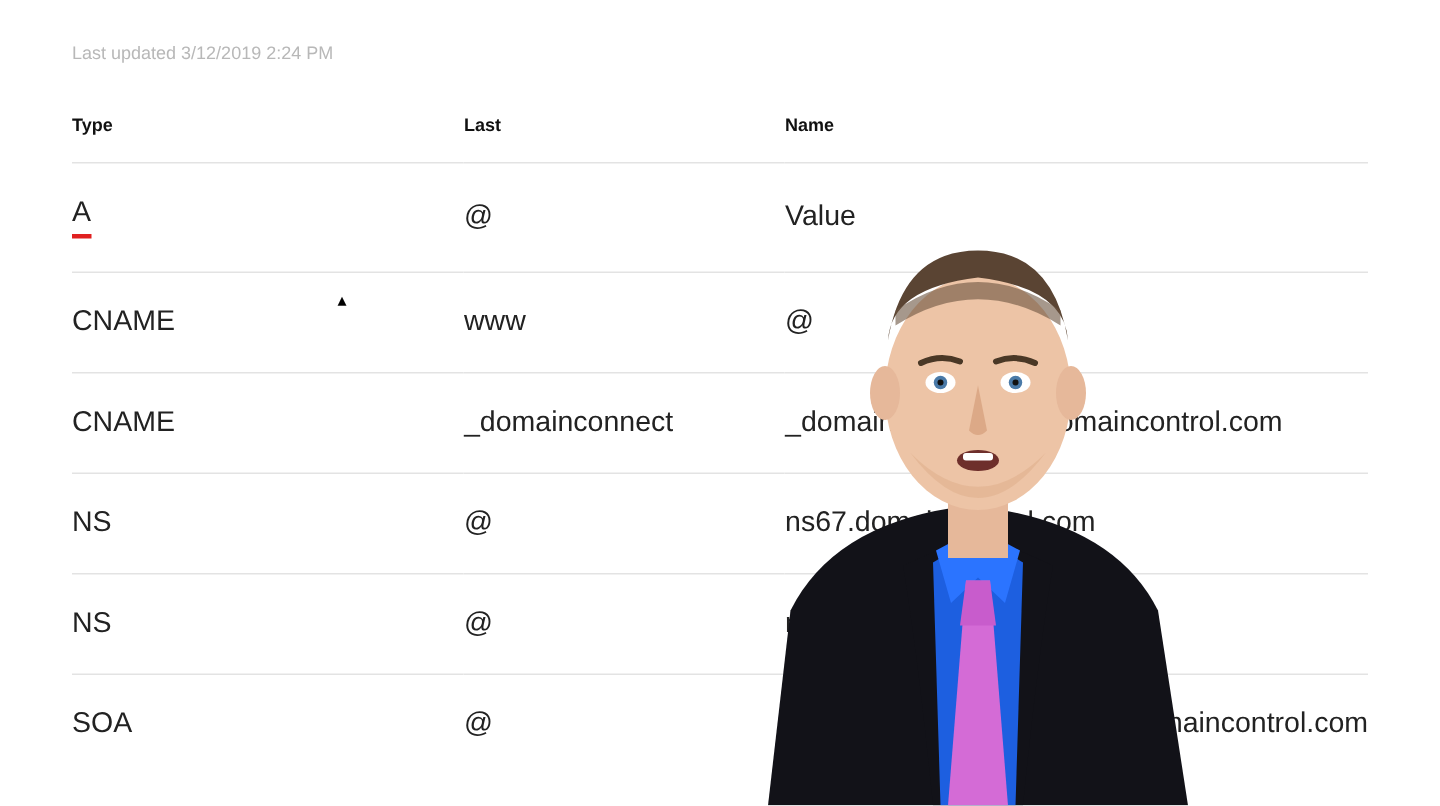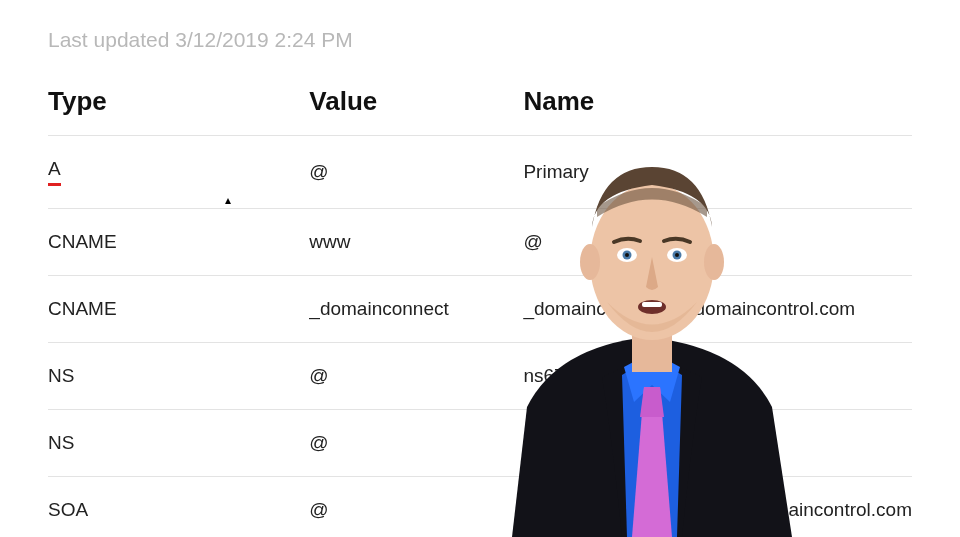--- a/index.html
+++ b/index.html
@@ -9,32 +9,32 @@
       width: 960px;
       height: 537px;
       overflow: hidden;
       position: relative;
     }
     .wrap {
       padding: 28px 48px 0 48px;
     }
     .last-updated {
       color: #b8b8b8;
-      font-size: 21px;
+      font-size: 12px;
       margin-bottom: 34px;
       font-weight: 400;
     }
     table {
       width: 100%;
       border-collapse: collapse;
     }
     thead th {
       text-align: left;
       font-weight: 700;
-      font-size: 26px;
+      font-size: 12px;
       color: #111;
       padding: 0 0 18px 0;
       border: none;
     }
     thead th.col-type { width: 380px; }
     thead th.col-name { width: 260px; }
     tbody tr { border-top: 1px solid #e3e3e3; }
     tbody td {
       padding: 22px 0;
       font-size: 19px;
@@ -70,29 +70,29 @@
 </head>
 <body>
 
 <div class="wrap">
   <div class="last-updated">Last updated 3/12/2019 2:24 PM</div>
 
   <table>
     <thead>
       <tr>
         <th class="col-type">Type</th>
-        <th class="col-name">Value</th>
+        <th class="col-name">Last</th>
         <th>Name</th>
       </tr>
     </thead>
     <tbody>
       <tr>
         <td><span class="type-a">A</span></td>
         <td>@</td>
-        <td>Primary</td>
+        <td>Value</td>
       </tr>
       <tr>
         <td>CNAME</td>
         <td>www</td>
         <td>@</td>
       </tr>
       <tr>
         <td>CNAME</td>
         <td>_domainconnect</td>
         <td>_domainconnect.gd.domaincontrol.com</td>

